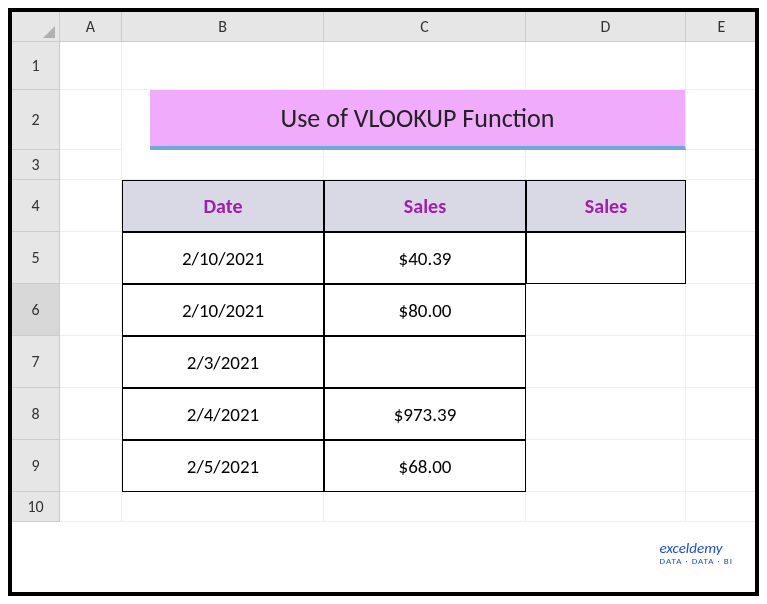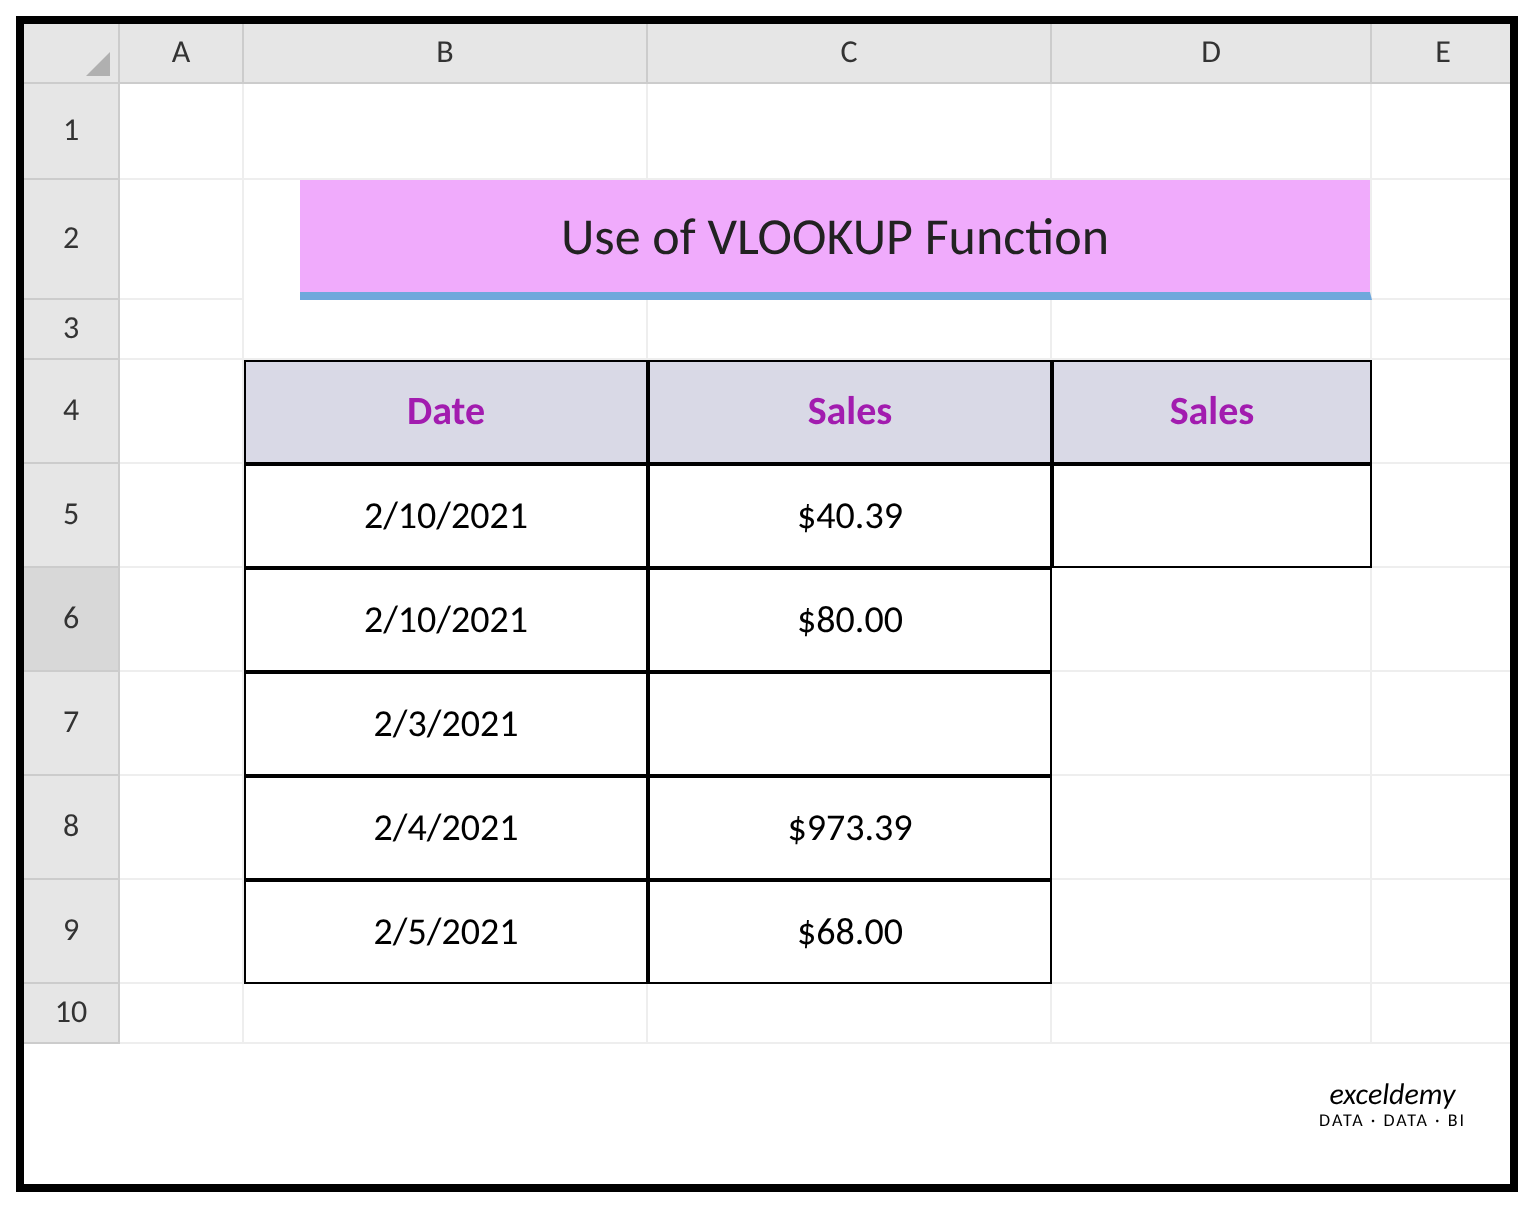--- a/index.html
+++ b/index.html
@@ -103,22 +103,22 @@
     }
     .empty-table-cell {
       background: #fff;
       border: 1.5px solid #000;
     }
     .watermark {
       position: absolute;
       bottom: 26px;
       right: 22px;
       font-size: 15px;
-      color: #000000;
-      text-align: center;
+      color: #1d4ed8;
+      text-align: left;
       line-height: 1.1;
       font-style: italic;
     }
     .watermark .sub {
       font-size: 9px;
       letter-spacing: 1px;
       font-style: normal;
     }
   </style>
 </head>

